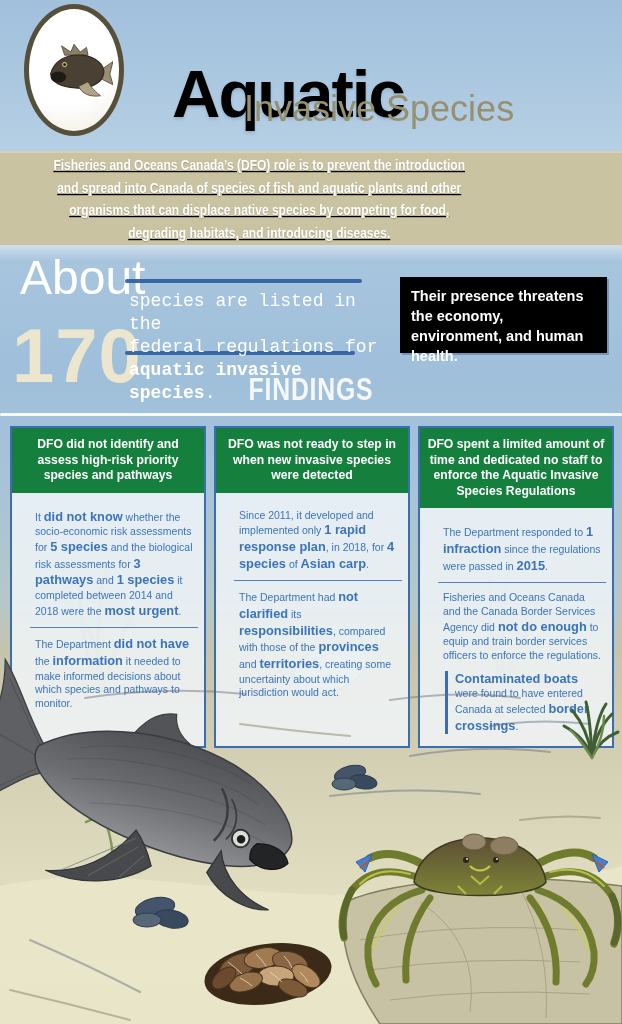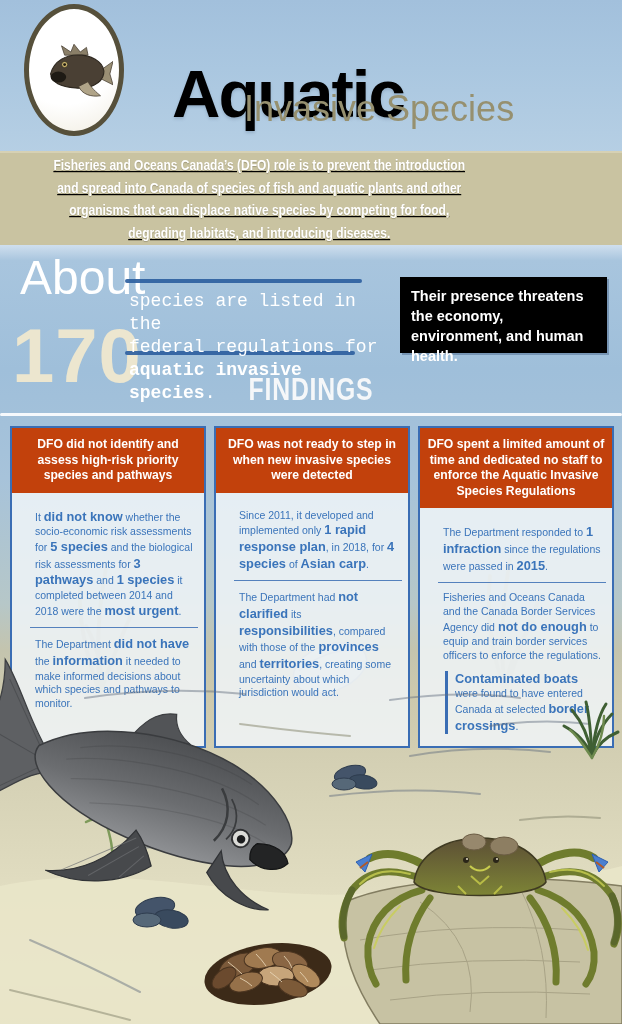--- a/index.html
+++ b/index.html
@@ -45,21 +45,21 @@
   
   .findings-heading{position:absolute;left:0;top:372px;width:125%;transform:scaleX(.8);
                     transform-origin:0 0;text-align:center;font-size:31px;font-weight:bold;
                     color:#f5f7f9;letter-spacing:1px;z-index:4;margin:0;}
   .findings-underline{position:absolute;left:0;top:413px;width:622px;height:3px;
                       background:rgba(255,255,255,.9);z-index:4;border-radius:2px;}
   .columns{position:absolute;left:10px;top:426px;width:604px;display:flex;gap:8px;
            align-items:stretch;z-index:4;}
   .finding-column{flex:1 1 0;border:2px solid #3a6db4;background:rgba(241,245,249,.84);
                   box-sizing:border-box;display:flex;flex-direction:column;min-height:268px;}
-  .col-header{background:#c2410c;color:#fff;font-weight:bold;font-size:12.2px;line-height:1.28;
+  .col-header{background:#15803d;color:#fff;font-weight:bold;font-size:12.2px;line-height:1.28;
               text-align:center;padding:9px 5px;}
   .col-body{flex:1;padding:12px 11px 8px;color:#3a74ba;font-size:10.5px;line-height:1.3;margin-left:12px;}
   .para{margin:4px 0;}
   .para .em{font-weight:bold;font-size:1.22em;}
   .divider{border-top:1.5px solid rgba(58,109,180,.85);margin:8px -5px;}
   .quote{border-left:3px solid #3a6db4;padding-left:7px;margin-top:8px;margin-left:2px;}
   
   .flora-svg{position:absolute;left:0;top:556px;width:622px;height:468px;z-index:1;}
   .scene-svg{position:absolute;left:0;top:640px;width:622px;height:384px;z-index:5;pointer-events:none;}
 </style>

